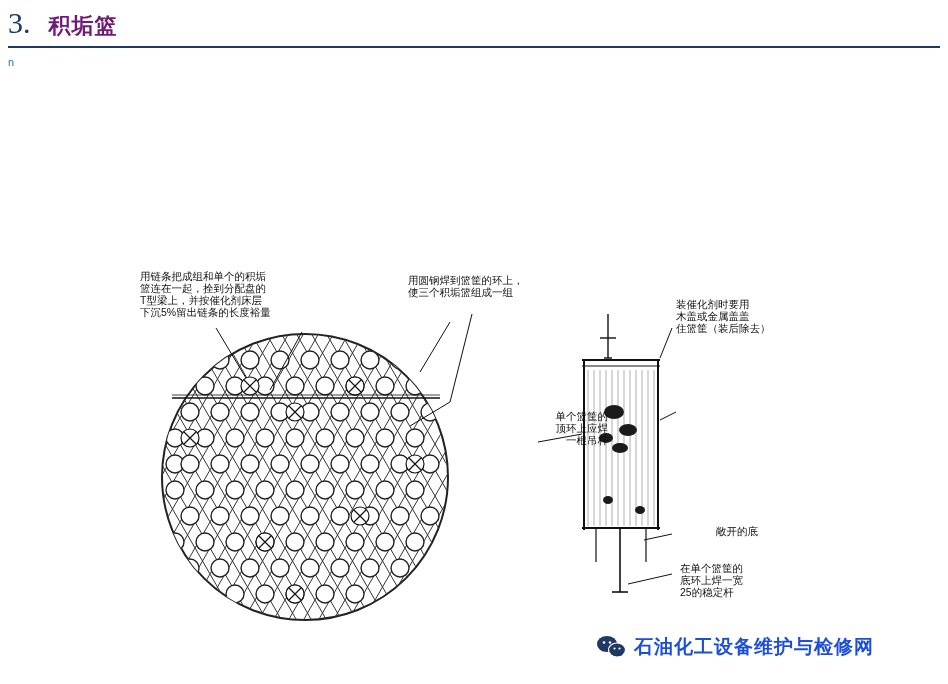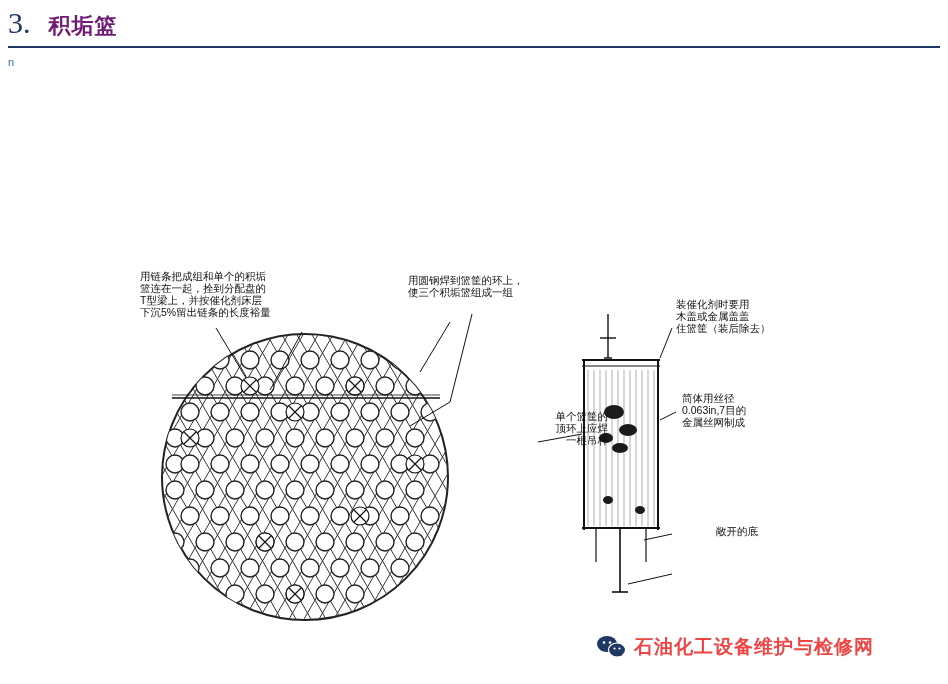--- a/index.html
+++ b/index.html
@@ -101,21 +101,21 @@
     align-items: center;
   }
   .wx-icon {
     width: 30px;
     height: 26px;
     margin-right: 8px;
   }
   .footer-text {
     font-size: 19px;
     font-weight: 700;
-    color: #ef4444;
+    color: #1d4ed8;
     letter-spacing: 1px;
   }
 </style>
 </head>
 <body>
 
 <div class="page">
 
   <div class="title-row">
     <span class="title-num">3.</span>
@@ -321,27 +321,27 @@
 
     <div class="ann" style="left:20px; top:8px; width:178px;">用链条把成组和单个的积垢
 篮连在一起，拴到分配盘的
 T型梁上，并按催化剂床层
 下沉5%留出链条的长度裕量</div>
     <div class="ann" style="left:556px; top:36px; width:130px;">装催化剂时要用
 木盖或金属盖盖
 住篮筐（装后除去）</div>
     <div class="ann" style="left:288px; top:12px; width:170px;">用圆钢焊到篮筐的环上，
 使三个积垢篮组成一组</div>
-    <div class="ann" style="left:562px; top:130px; width:130px;">简体用丝径
-0.063in,7目的
-金属丝网制成</div>
     <div class="ann" style="left:418px; top:148px; width:70px; text-align:right;">单个篮筐的
 顶环上应焊
 一根吊杆</div>
     <div class="ann" style="left:560px; top:263px; width:110px;margin-left:36px;">敞开的底</div>
+    <div class="ann" style="left:560px; top:300px; width:120px;">在单个篮筐的
+底环上焊一宽
+25的稳定杆</div>
   </div>
 
   <div class="footer">
     <div class="footer-inner">
       <svg class="wx-icon" viewBox="0 0 30 26">
         <ellipse cx="11" cy="10" rx="10" ry="8" fill="#1F3864"></ellipse>
         <path d="M5 17 L8 14 L11 16 Z" fill="#1F3864"></path>
         <circle cx="8" cy="8.5" r="1.3" fill="#ffffff"></circle>
         <circle cx="14" cy="8.5" r="1.3" fill="#ffffff"></circle>
         <ellipse cx="21" cy="16" rx="8.5" ry="7" fill="#1F3864" stroke="#ffffff" stroke-width="1.2"></ellipse>

